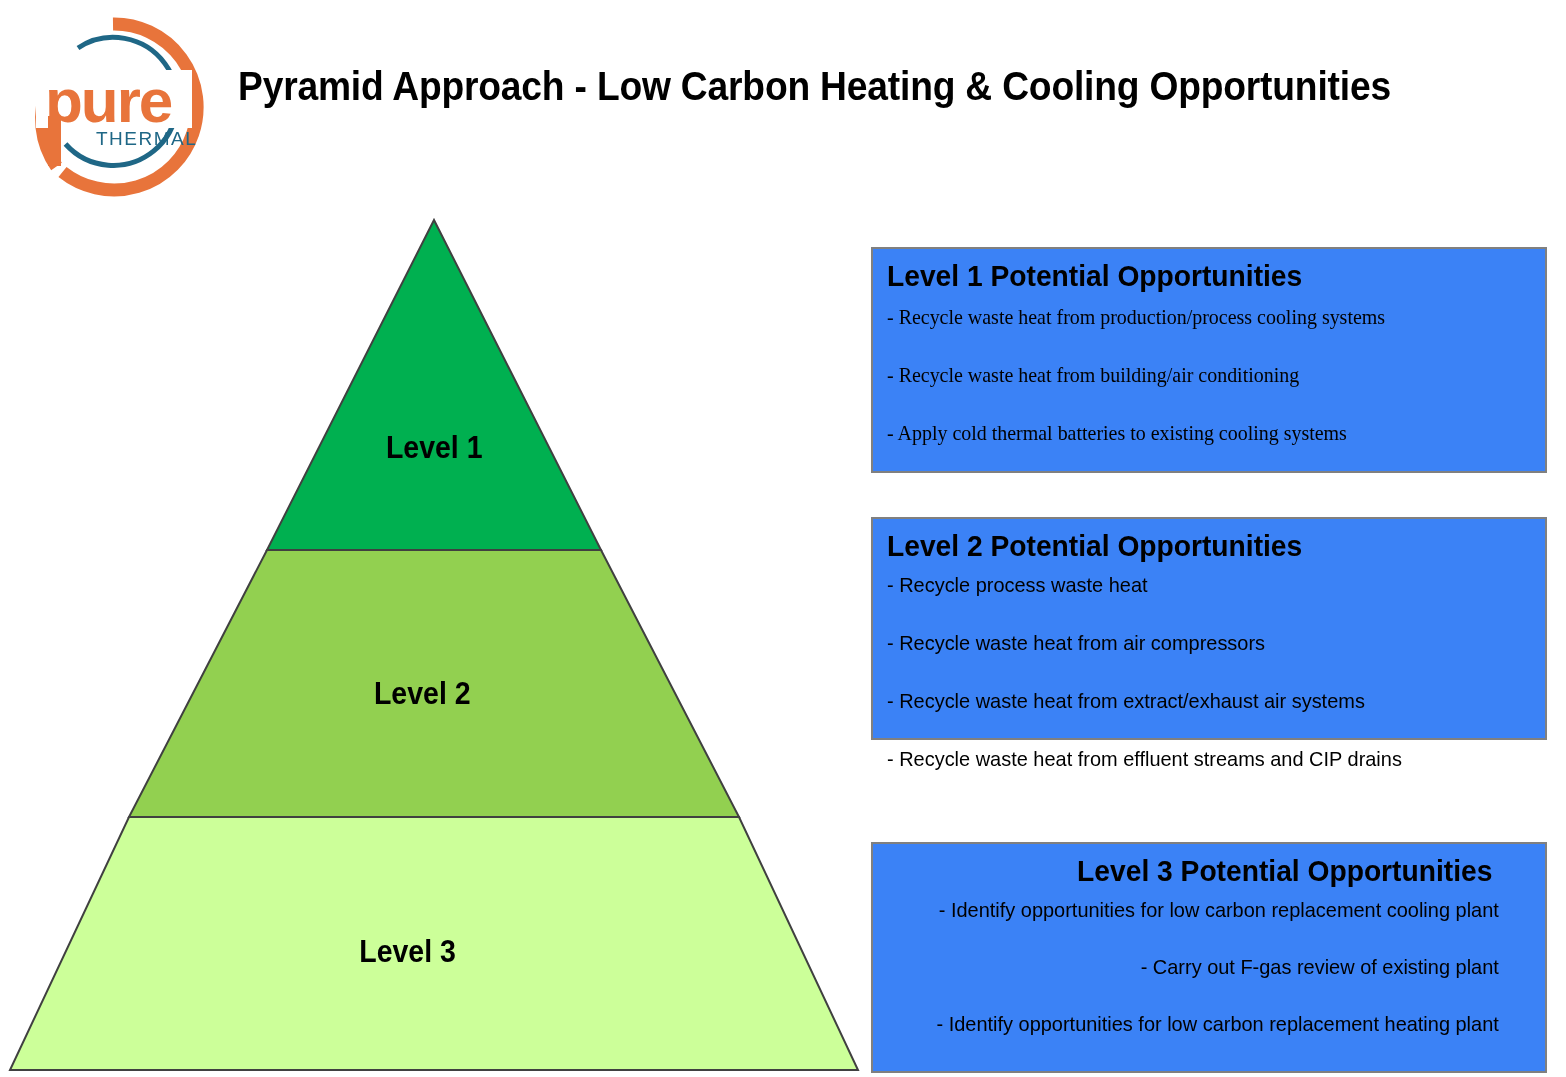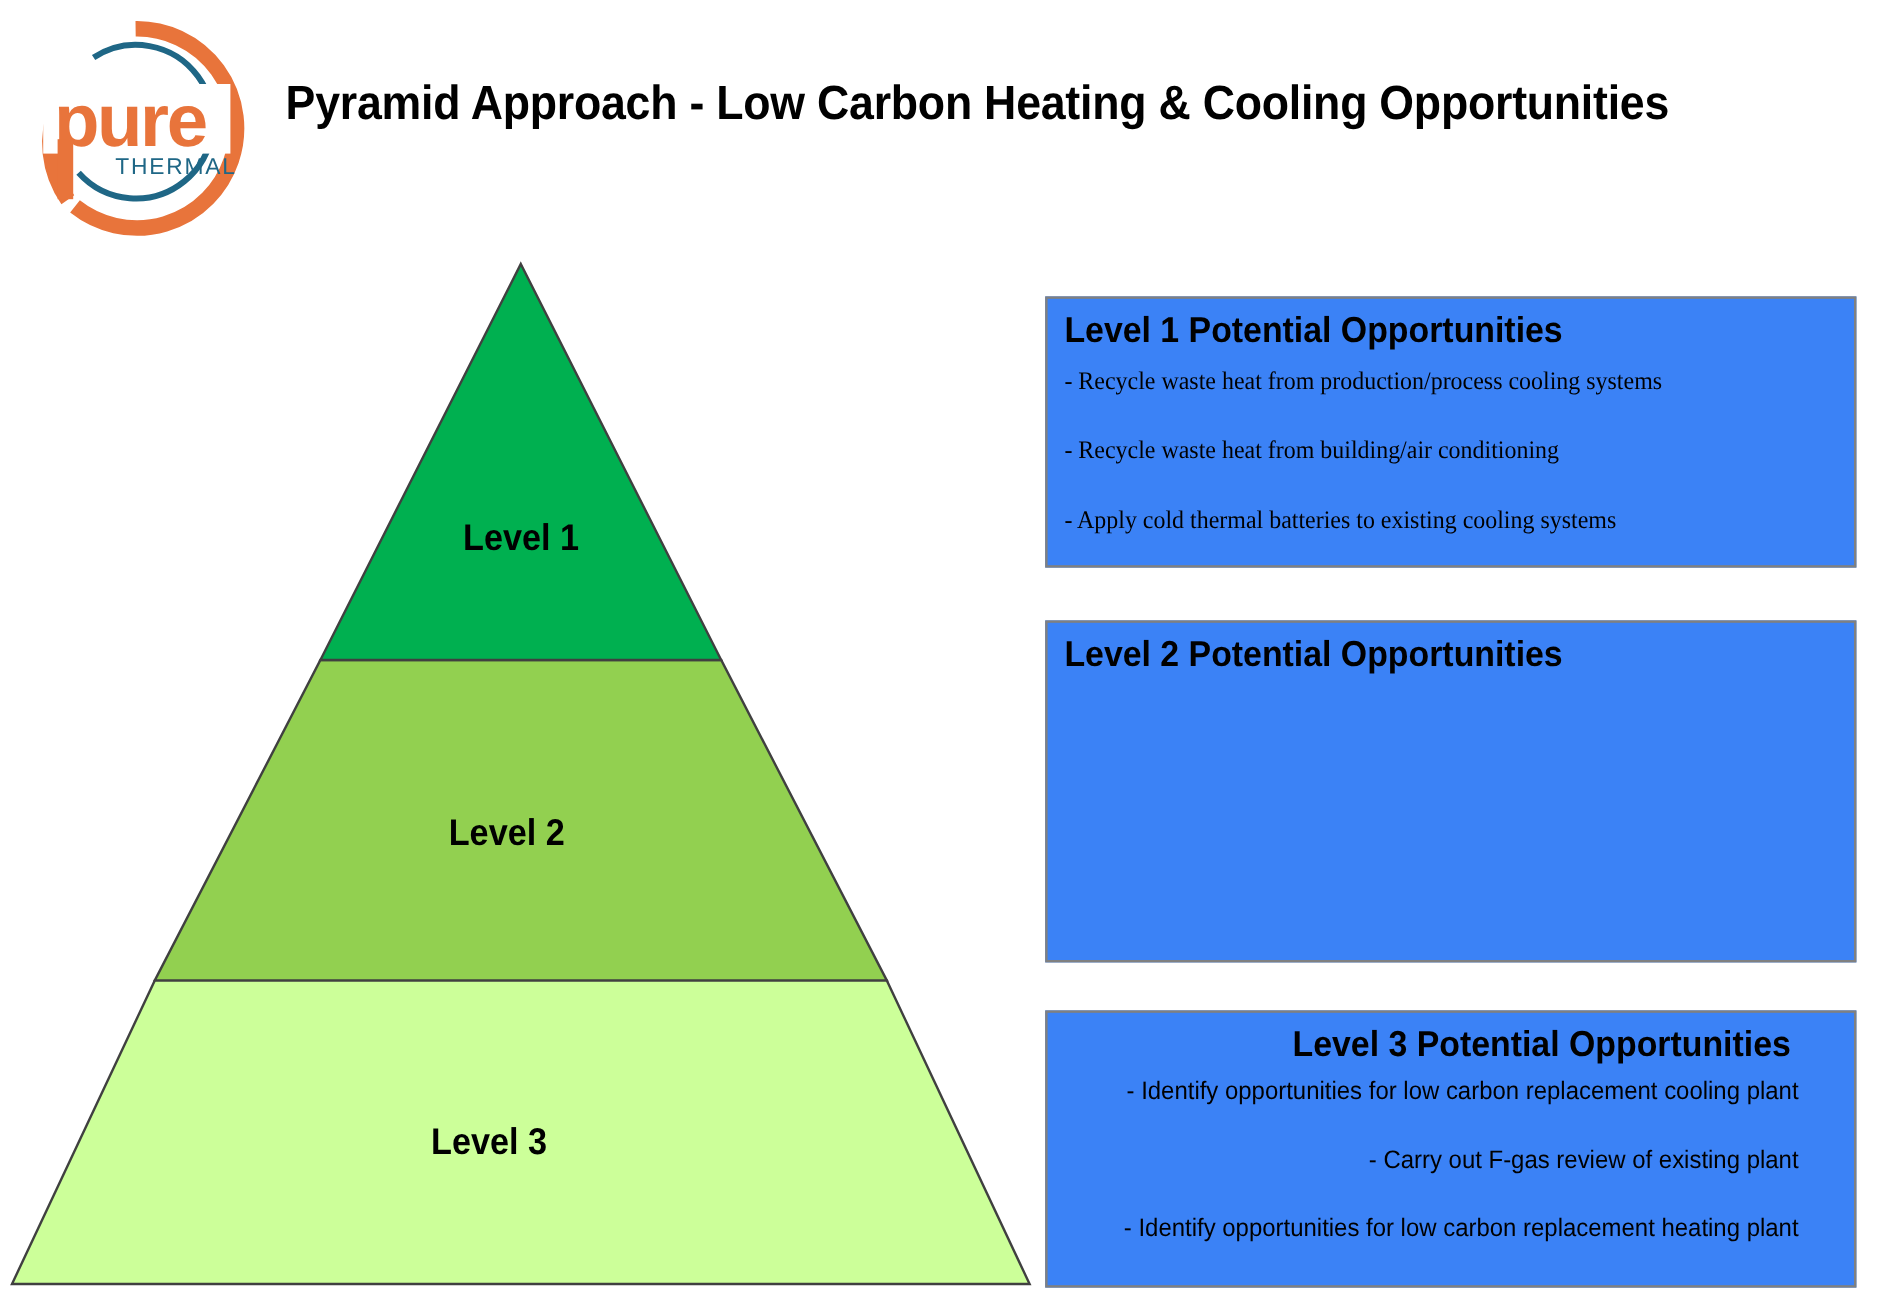--- a/index.html
+++ b/index.html
@@ -68,21 +68,21 @@
   
   .opp-box {
     position: absolute;
     box-sizing: border-box;
     border: 2px solid #808080;
     background: #3b82f6;
     padding: 10px 14px 4px 14px;
   }
 
   #box-level-1 { left: 871px; top: 247px;  width: 676px; height: 226px; }
-  #box-level-2 { left: 871px; top: 517px;  width: 676px; height: 285px; }
+  #box-level-2 { left: 871px; top: 517px;  width: 676px; height: 223px; }
   #box-level-3 { left: 871px; top: 842px;  width: 676px; height: 231px; text-align: right; }
 
   .opp-title {
     font-size: 30px;
     font-weight: bold;
     font-stretch: condensed;
     line-height: 1.15;
     margin: 0 0 6px 0;
     white-space: nowrap;
     transform: scaleX(0.94);
@@ -159,20 +159,26 @@
   <div class="opp-title">Level 1 Potential Opportunities</div>
   <ul class="opp-list">
     <li class="opp-item">- Recycle waste heat from production/process cooling systems</li>
     <li class="opp-item">- Recycle waste heat from building/air conditioning</li>
     <li class="opp-item">- Apply cold thermal batteries to existing cooling systems</li>
   </ul>
 </div>
 
 <div class="opp-box" id="box-level-2">
   <div class="opp-title">Level 2 Potential Opportunities</div>
+  <ul class="opp-list">
+    <li class="opp-item">- Recycle process waste heat</li>
+    <li class="opp-item">- Recycle waste heat from air compressors</li>
+    <li class="opp-item">- Recycle waste heat from extract/exhaust air systems</li>
+    <li class="opp-item">- Recycle waste heat from effluent streams and CIP drains</li>
+  </ul>
 </div>
 
 <div class="opp-box" id="box-level-3">
   <div class="opp-title">Level 3 Potential Opportunities</div>
   <ul class="opp-list">
     <li class="opp-item">- Identify opportunities for low carbon replacement cooling plant</li>
     <li class="opp-item">- Carry out F-gas review of existing plant</li>
     <li class="opp-item">- Identify opportunities for low carbon replacement heating plant</li>
   </ul>
 </div>

